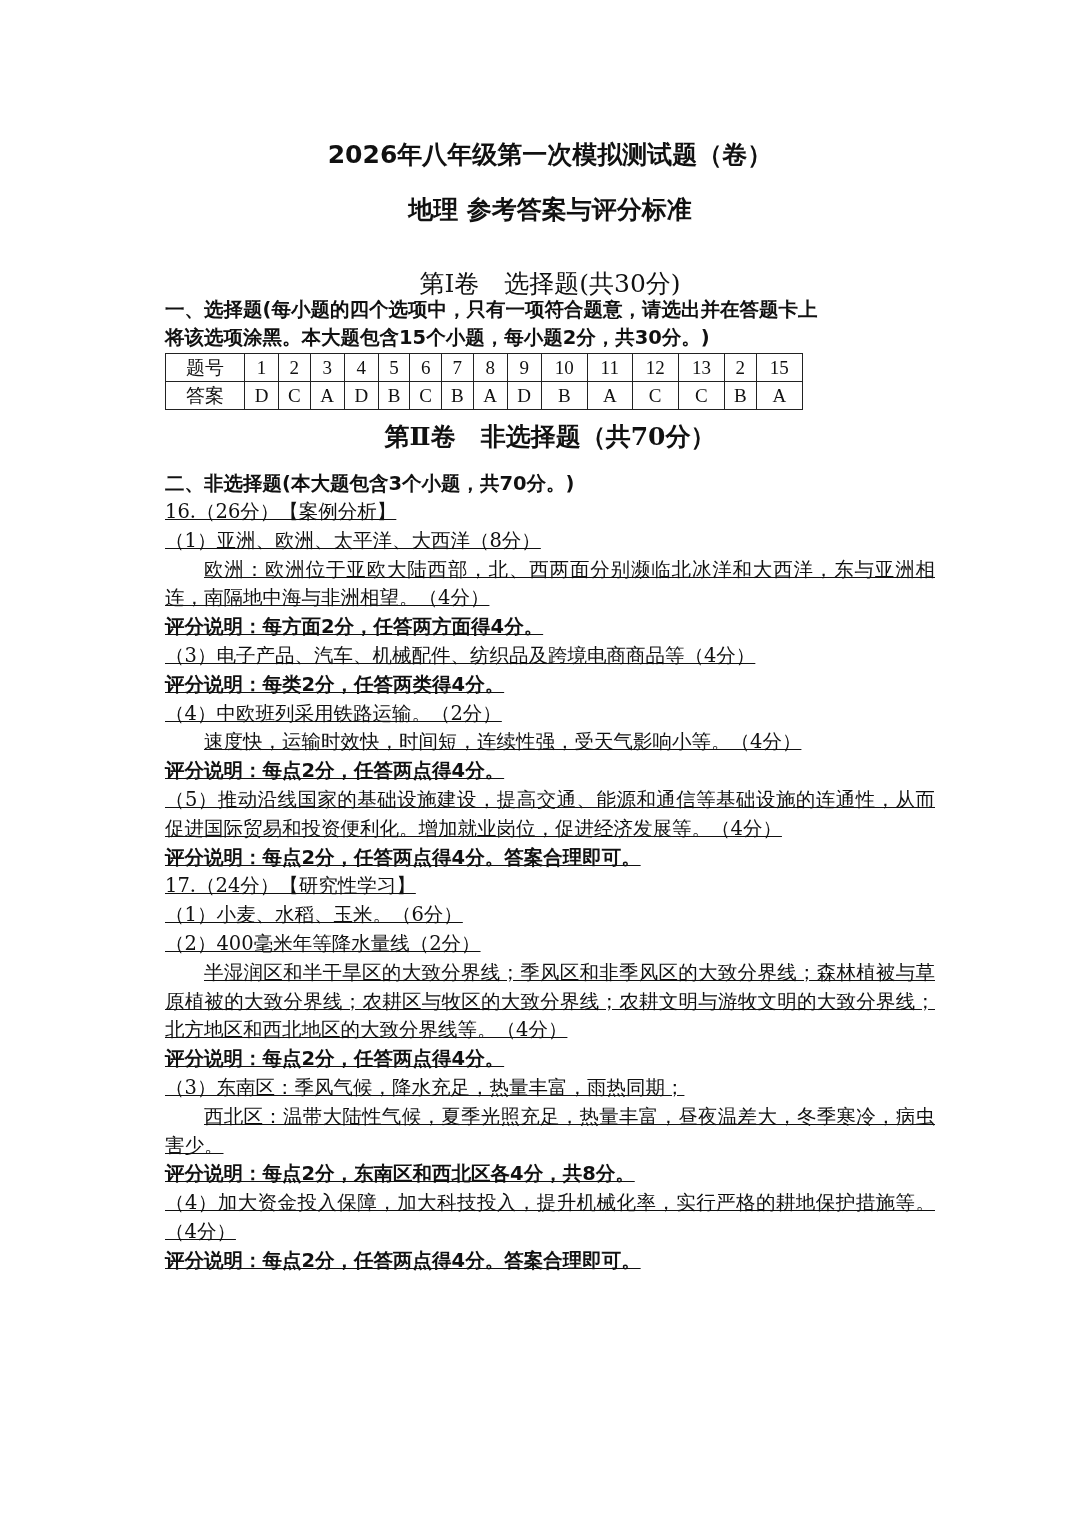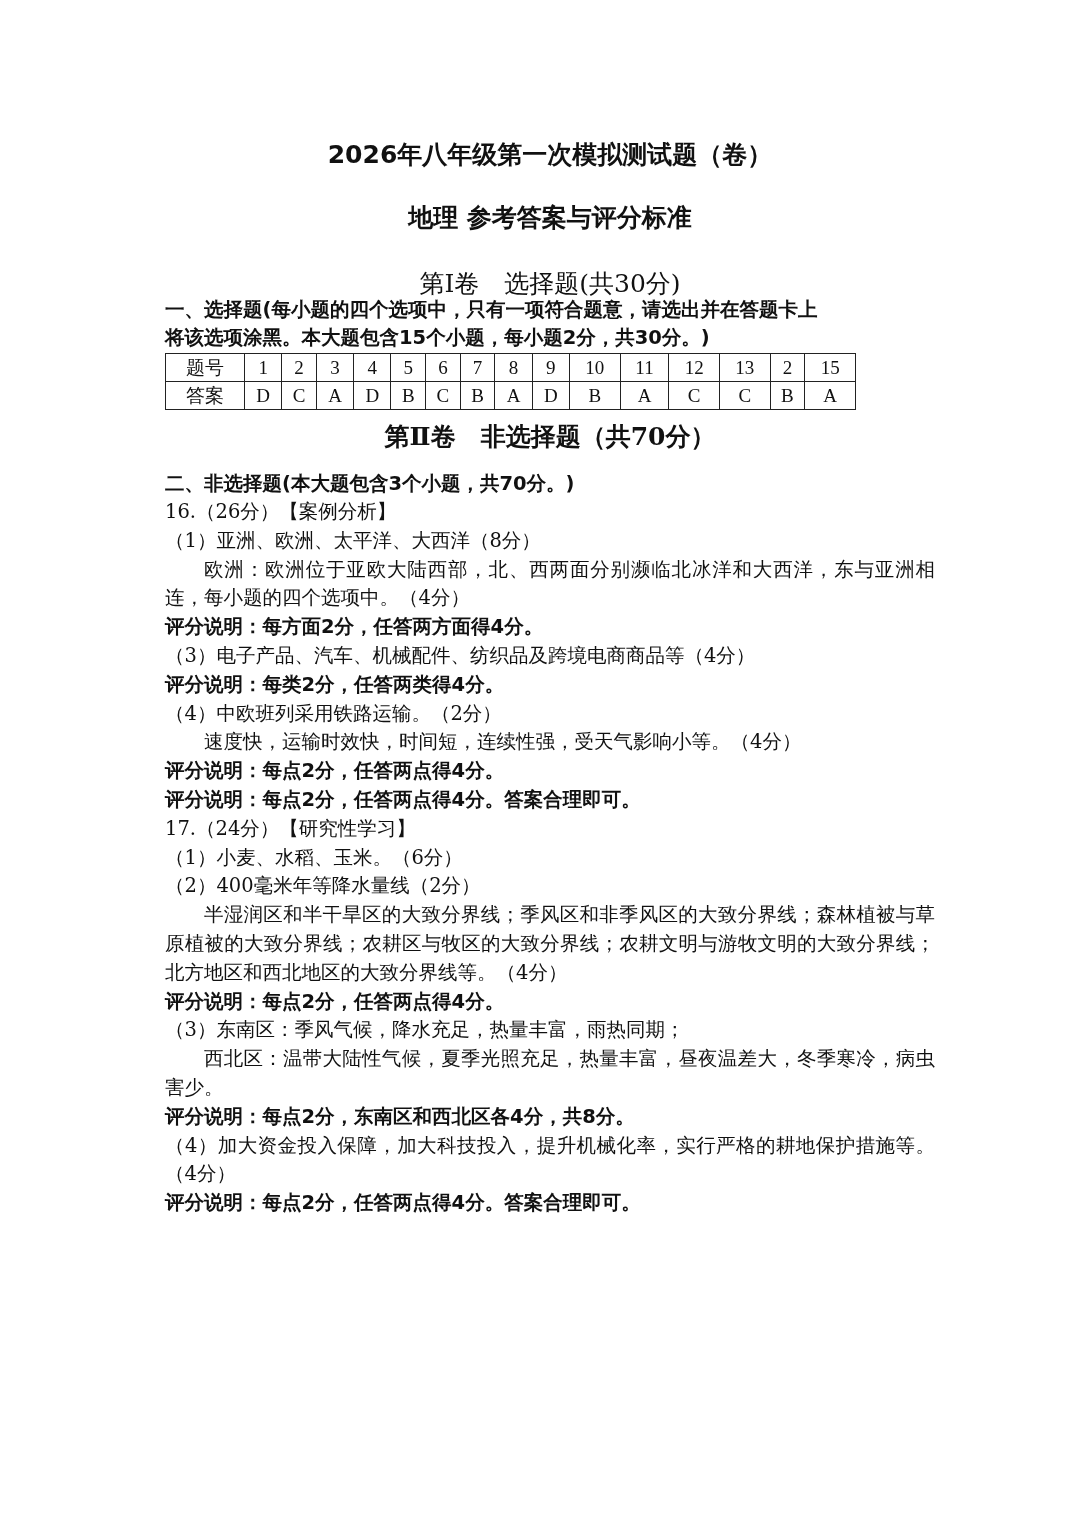--- a/index.html
+++ b/index.html
@@ -34,21 +34,20 @@
     }
     .title-sub {
       position: absolute;
       top: 193px;
       left: 0;
       width: 770px;
       text-align: center;
       font-family: "DejaVu Sans", "Liberation Sans", sans-serif;
       font-weight: bold;
       font-size: 25px;
-      margin-top: 8px;
     }
     .title-part1 {
       position: absolute;
       top: 250px;
       left: 0;
       width: 770px;
       text-align: center;
       font-size: 25px;
       font-weight: normal;
       margin-top: 17px;
@@ -70,21 +69,21 @@
       font-weight: bold;
       font-size: 19.5px;
       line-height: 28px;
     }
     .instr1 { top: 296px; }
     .instr2 { top: 470px; }
     table.answers {
       position: absolute;
       top: 353px;
       left: 0;
-      width: 691px;
+      width: 638px;
       border-collapse: collapse;
       font-size: 19px;
       font-family: "Liberation Serif", "DejaVu Serif", serif;
     }
     table.answers td {
       border: 1.5px solid #222;
       text-align: center;
       height: 27px;
       padding: 0;
     }
@@ -93,20 +92,21 @@
       font-family: "DejaVu Sans", "Liberation Sans", sans-serif;
       font-size: 19px;
     }
     .body-lines {
       position: absolute;
       top: 498px;
       left: 0;
       width: 770px;
       font-size: 19.5px;
       line-height: 28.8px;
+      text-decoration: underline;
     }
     .line {
       white-space: nowrap;
       height: 28.8px;
     }
     .line.wrap {
       white-space: normal;
       height: auto;
       text-align: justify;
       text-align-last: left;
@@ -173,27 +173,28 @@
   </tbody>
     </table>
 
   <div class="title-part2">第Ⅱ卷　非选择题（共70分）</div>
 
   <div class="instr instr2">二、非选择题(本大题包含3个小题，共70分。)</div>
 
   <div class="body-lines">
     <div class="line">16.（26分）【案例分析】</div>
     <div class="line">（1）亚洲、欧洲、太平洋、大西洋（8分）</div>
-    <div class="line wrap indent">欧洲：欧洲位于亚欧大陆西部，北、西两面分别濒临北冰洋和大西洋，东与亚洲相连，每小题的四个选项中。（4分）</div>
+    <div class="line wrap indent">欧洲：欧洲位于亚欧大陆西部，北、西两面分别濒临北冰洋和大西洋，东与亚洲相连，南隔地中海与非洲相望。（4分）</div>
     <div class="line bold">评分说明：每方面2分，任答两方面得4分。</div>
     <div class="line">（3）电子产品、汽车、机械配件、纺织品及跨境电商商品等（4分）</div>
     <div class="line bold">评分说明：每类2分，任答两类得4分。</div>
     <div class="line">（4）中欧班列采用铁路运输。（2分）</div>
     <div class="line indent">速度快，运输时效快，时间短，连续性强，受天气影响小等。（4分）</div>
     <div class="line bold">评分说明：每点2分，任答两点得4分。</div>
+    <div class="line wrap">（5）推动沿线国家的基础设施建设，提高交通、能源和通信等基础设施的连通性，从而促进国际贸易和投资便利化。增加就业岗位，促进经济发展等。（4分）</div>
     <div class="line bold">评分说明：每点2分，任答两点得4分。答案合理即可。</div>
 
     <div class="line">17.（24分）【研究性学习】</div>
     <div class="line">（1）小麦、水稻、玉米。（6分）</div>
     <div class="line">（2）400毫米年等降水量线（2分）</div>
     <div class="line wrap indent">半湿润区和半干旱区的大致分界线；季风区和非季风区的大致分界线；森林植被与草原植被的大致分界线；农耕区与牧区的大致分界线；农耕文明与游牧文明的大致分界线；北方地区和西北地区的大致分界线等。（4分）</div>
     <div class="line bold">评分说明：每点2分，任答两点得4分。</div>
     <div class="line">（3）东南区：季风气候，降水充足，热量丰富，雨热同期；</div>
     <div class="line wrap indent">西北区：温带大陆性气候，夏季光照充足，热量丰富，昼夜温差大，冬季寒冷，病虫害少。</div>
     <div class="line bold">评分说明：每点2分，东南区和西北区各4分，共8分。</div>

